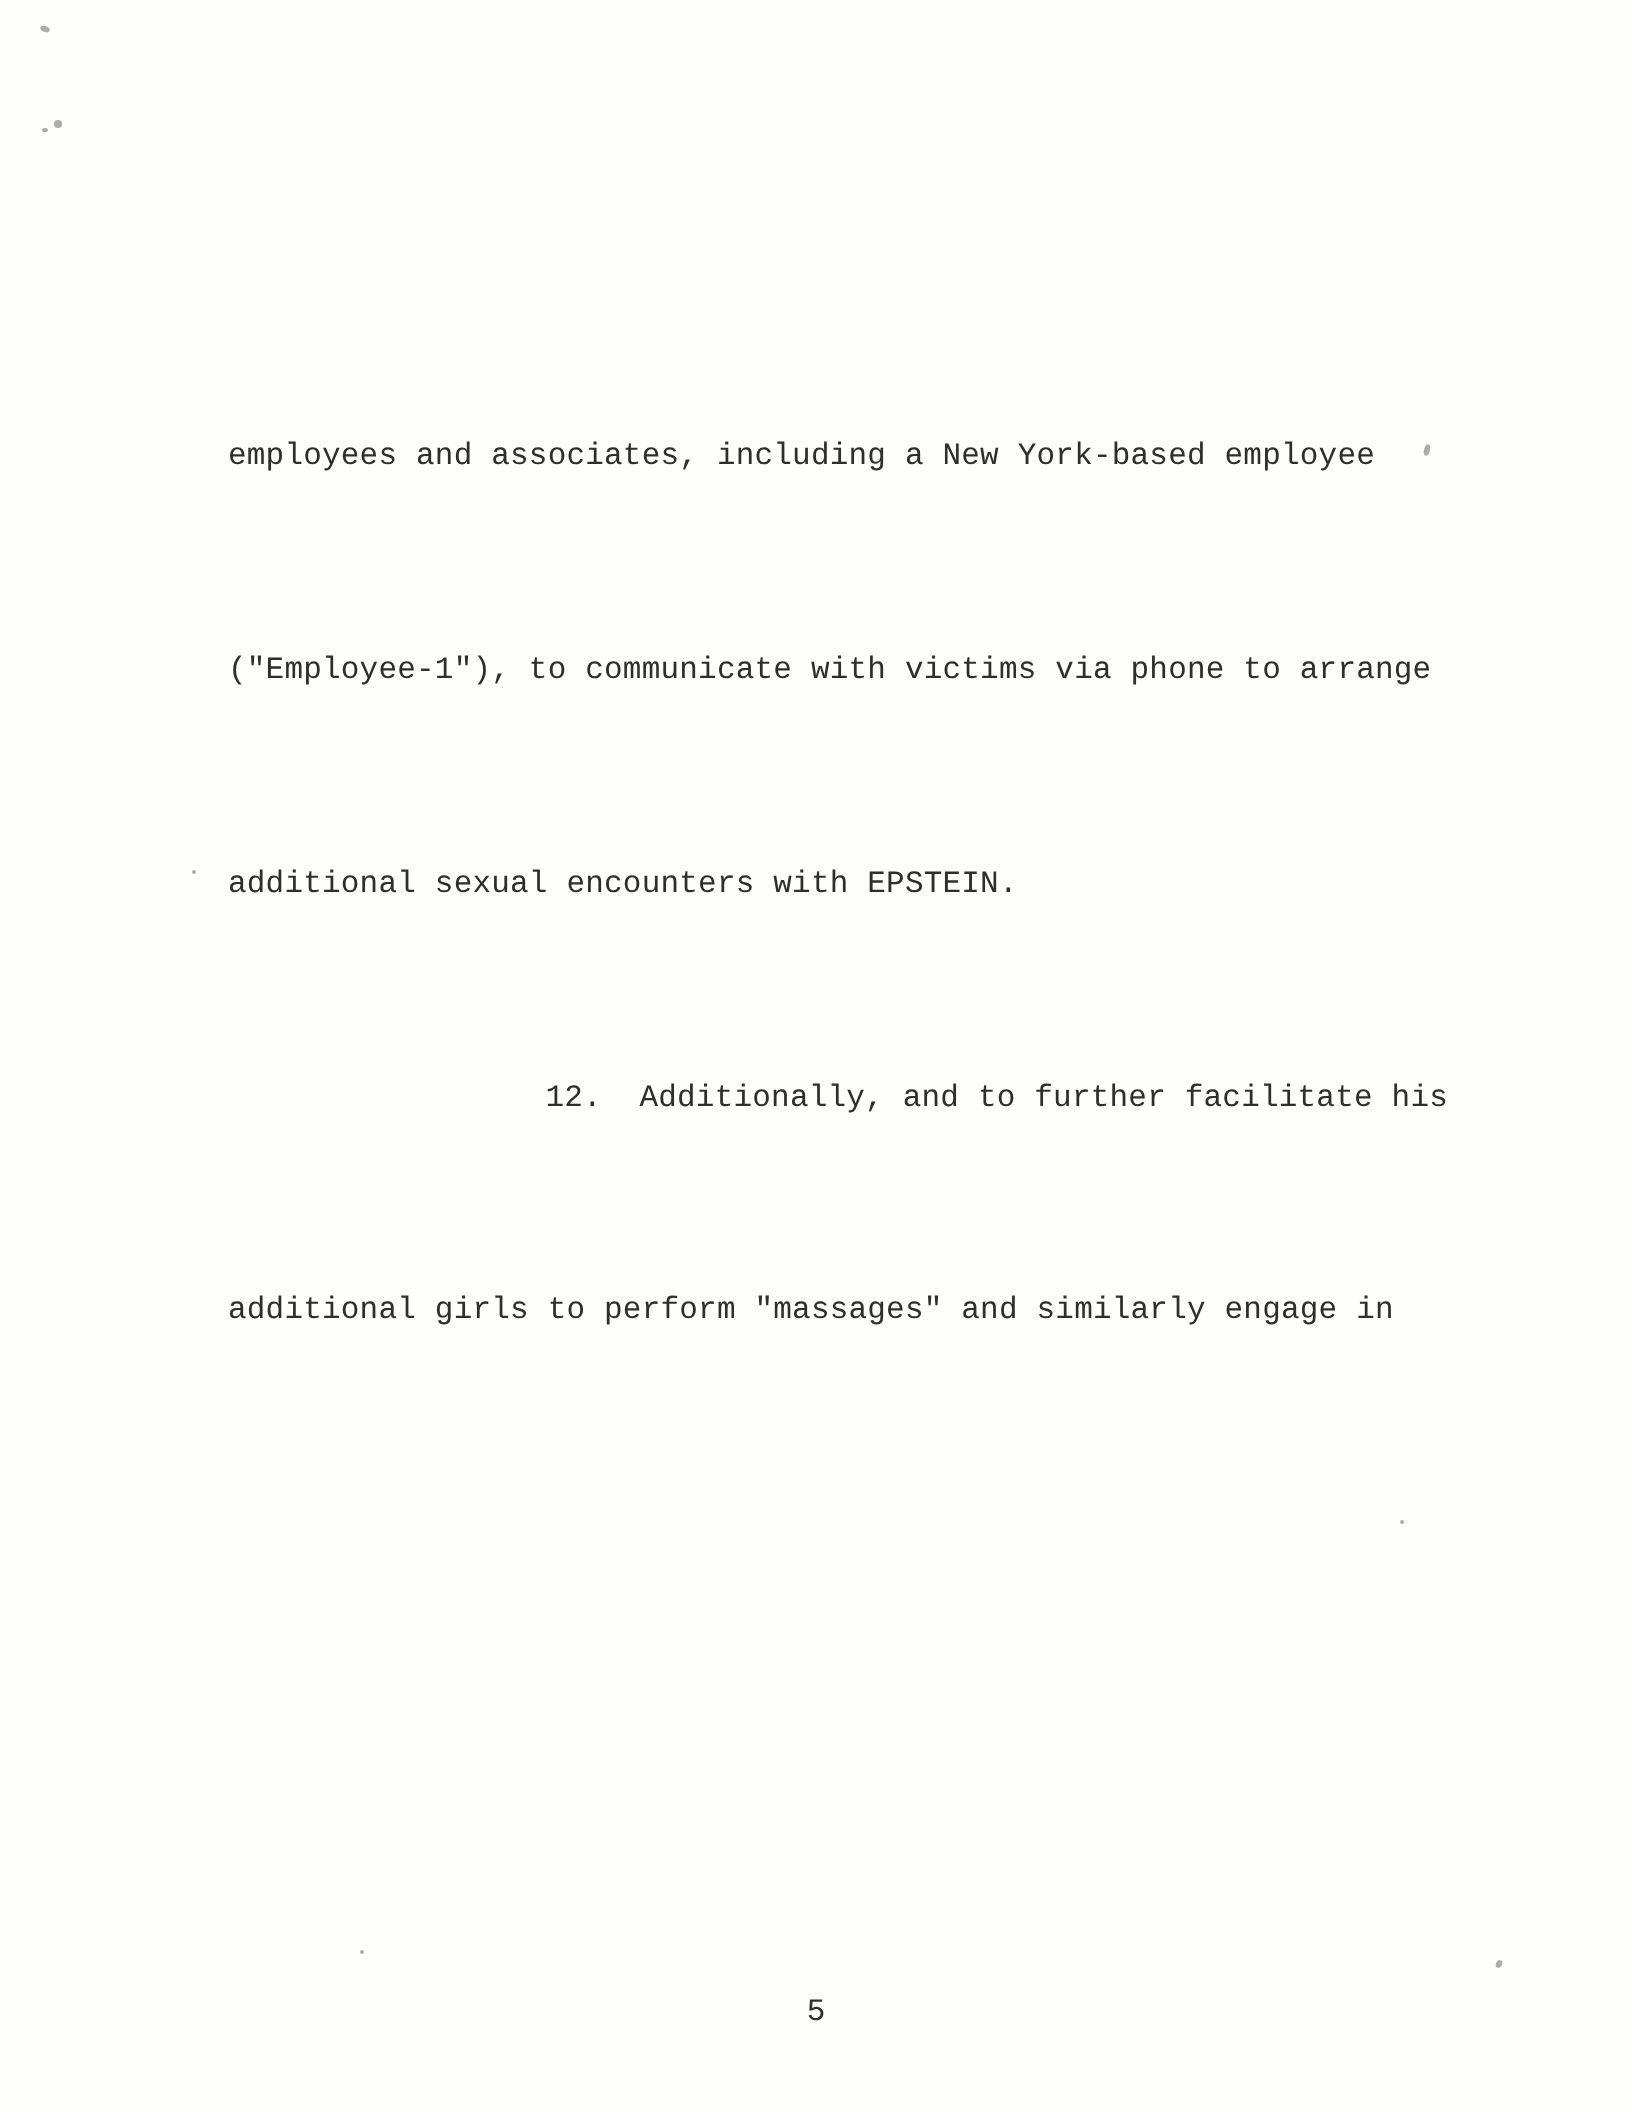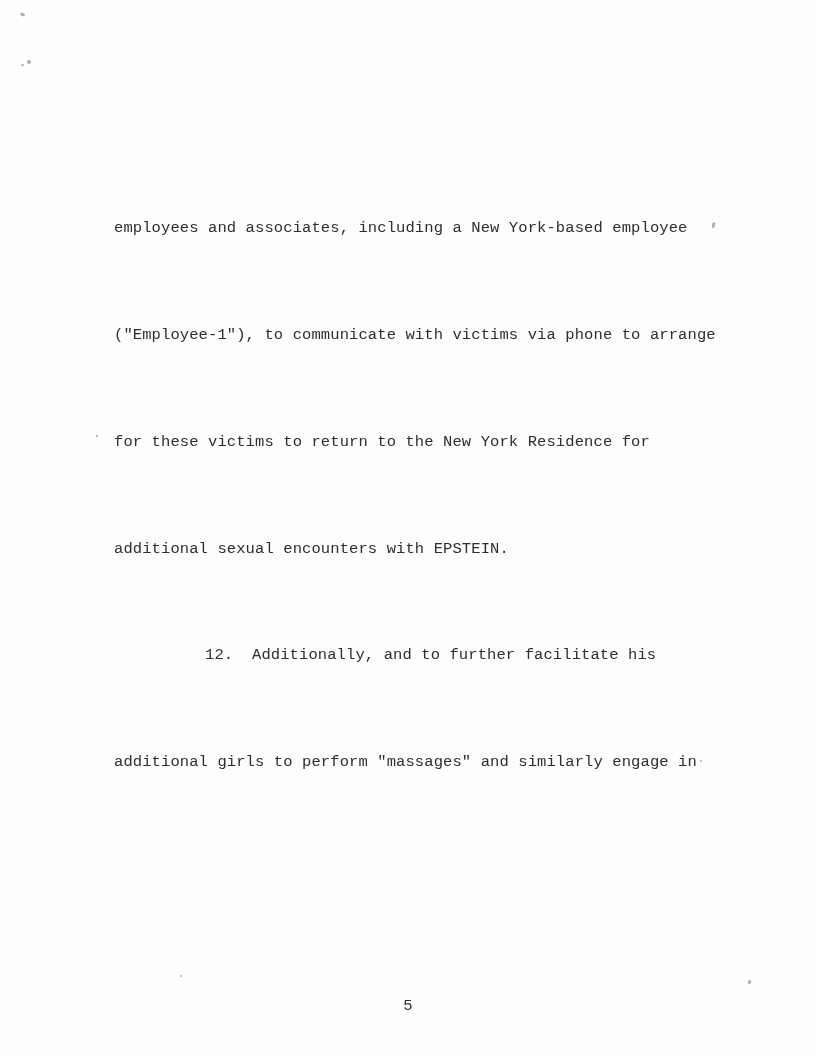--- a/index.html
+++ b/index.html
@@ -26,20 +26,21 @@
     font-size: 15.5px;
     line-height: 35.6px;
     white-space: pre;
     letter-spacing: 0.1px;
   }
   .line {
     height: 35.6px;
   }
   .line.indent {
     padding-left: 91px;
+    text-align: right;
   }
   .page-number {
     position: absolute;
     top: 997px;
     left: 0;
     width: 100%;
     text-align: center;
     font-size: 15.5px;
   }
   
@@ -68,21 +69,20 @@
   <span class="speck s3"></span>
   <span class="speck s4"></span>
   <span class="speck s5"></span>
   <span class="speck s6"></span>
   <span class="speck s7"></span>
   <span class="speck s8"></span>
 
   <main class="body-text">
     <div class="line">employees and associates, including a New York-based employee</div>
     <div class="line">("Employee-1"), to communicate with victims via phone to arrange</div>
-    <div class="line">for these victims to return to the New York Residence for</div>
     <div class="line">additional sexual encounters with EPSTEIN.</div>
     <div class="line indent">12.  Additionally, and to further facilitate his</div>
     <div class="line">additional girls to perform "massages" and similarly engage in</div>
     
     
     
     
     
     
     

